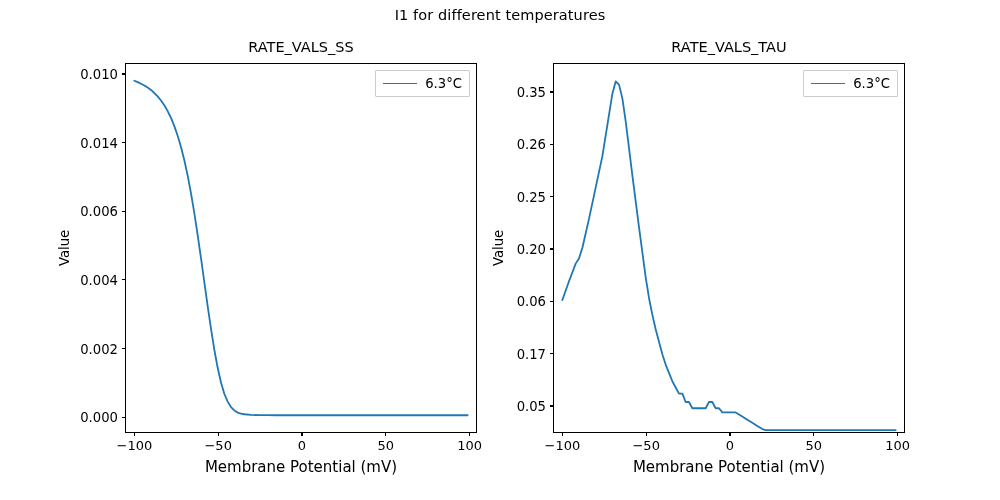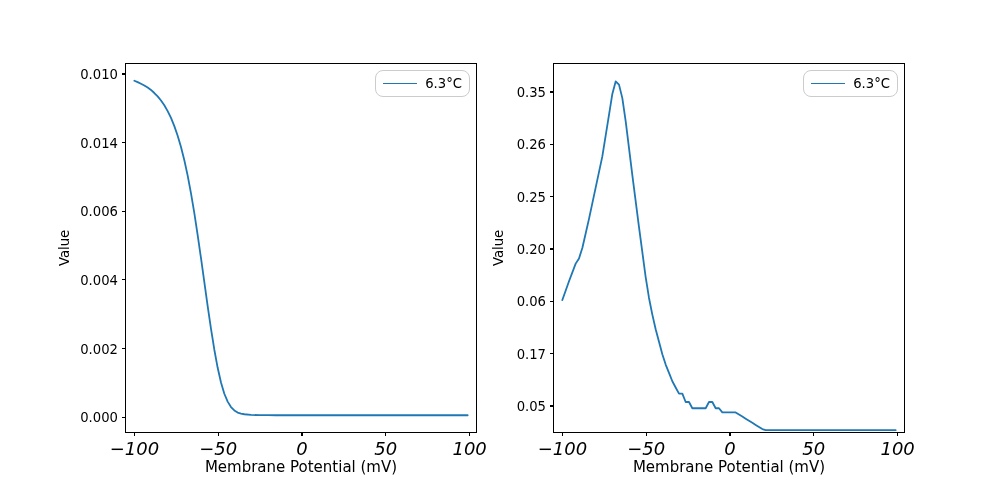--- a/index.html
+++ b/index.html
@@ -64,24 +64,23 @@
     left: -0.6px;
     top: 0;
     width: 1.2px;
     height: 3.6px;
     background: #000000;
   }
   .tick-x .lbl {
     position: absolute;
     top: 6px;
     transform: translateX(-50%);
-    font-size: 18px;
-    white-space: nowrap;
-    color: #000000;
-    font-style: italic;
+    font-size: 13px;
+    white-space: nowrap;
+    color: #000000;
   }
   .tick-y {
     position: absolute;
     left: 0;
     width: 0;
     height: 0;
   }
   .tick-y .mark {
     position: absolute;
     left: -3.6px;
@@ -116,21 +115,21 @@
     font-size: 13.2px;
     color: #000000;
     transform-origin: center center;
     white-space: nowrap;
   }
   .legend {
     position: absolute;
     box-sizing: border-box;
     background: #ffffff;
     border: 0.9px solid #cccccc;
-    border-radius: 8px;
+    border-radius: 1px;
     padding: 5px 7px 5px 7px;
     display: flex;
     align-items: center;
     gap: 8px;
   }
   .legend-line {
     display: block;
     width: 34px;
     height: 0;
     border-top: 1.8px solid #1f77b4;
@@ -139,22 +138,24 @@
     font-size: 13.2px;
     color: #000000;
     white-space: nowrap;
   }
 </style>
 </head>
 <body>
 
 <div id="figure">
 
+  <div id="suptitle">I1 for different temperatures</div>
 
   <div class="axes" id="axes-left" style="left: 125px; top: 63px; width: 352px; height: 370px;">
+    <div class="axes-title">RATE_VALS_SS</div>
     <svg class="plot-svg" id="svg-left" viewBox="0 0 352 370" preserveAspectRatio="none">
         <path d="M8.38 16.82 L11.73 18.19 L15.09 19.91 L18.44 21.62 L21.79 23.68 L25.14 26.09 L28.50 29.17 L31.85 32.61 L35.20 36.73 L38.55 41.53 L41.90 47.37 L45.26 54.23 L48.61 62.47 L51.96 72.08 L55.31 83.40 L58.67 96.79 L62.02 112.24 L65.37 130.08 L68.72 149.99 L72.08 171.96 L75.43 195.30 L78.78 219.32 L82.13 243.35 L85.49 266.35 L88.84 287.28 L92.19 305.47 L95.54 320.23 L98.90 331.56 L102.25 339.45 L105.60 344.94 L108.95 348.38 L112.30 350.44 L115.66 351.47 L119.01 352.15 L125.71 352.84 L134.10 353.04 L142.48 353.11 L150.86 353.15 L159.24 353.16 L167.62 353.17 L176.00 353.18 L192.76 353.18 L209.52 353.18 L226.29 353.18 L243.05 353.18 L259.81 353.18 L276.57 353.18 L293.33 353.18 L310.10 353.18 L326.86 353.18 L343.62 353.18" fill="none" stroke="#1f77b4" stroke-width="1.8" stroke-linejoin="round" stroke-linecap="round" vector-effect="non-scaling-stroke"></path>
       </svg>
     <div class="ylabel" id="ylabel-left" style="transform: translate(-50%, -50%) rotate(-90deg); left: -62px;">Value</div>
     <div class="xlabel">Membrane Potential (mV)</div>
     <div class="legend" id="legend-left" style="right: 6px; top: 6px;">
       <span class="legend-line"></span>
       <span class="legend-label">6.3°C</span>
     </div>
   <div class="tick-x" style="left: 8.38095px;">
@@ -197,20 +198,21 @@
         <div class="mark"></div>
         <div class="lbl">0.014</div>
       </div>
       <div class="tick-y" style="top: 9.95362px;">
         <div class="mark"></div>
         <div class="lbl">0.010</div>
       </div>
     </div>
 
   <div class="axes" id="axes-right" style="left: 553px; top: 63px; width: 352px; height: 370px;">
+    <div class="axes-title">RATE_VALS_TAU</div>
     <svg class="plot-svg" id="svg-right" viewBox="0 0 352 370" preserveAspectRatio="none">
         <path d="M8.38 237.32 L15.09 218.48 L21.79 200.70 L25.14 195.46 L28.50 185.00 L31.85 170.35 L35.20 155.70 L41.90 124.31 L48.61 92.92 L55.31 51.06 L58.67 30.14 L62.02 17.58 L65.37 20.72 L68.72 34.32 L72.08 57.34 L75.43 84.55 L78.78 111.75 L82.13 137.91 L85.49 164.07 L88.84 189.19 L92.19 214.30 L95.54 235.23 L98.90 251.97 L102.25 266.62 L105.60 279.17 L108.95 291.73 L112.30 302.19 L115.66 310.57 L119.01 318.94 L122.36 325.21 L125.71 331.49 L129.07 331.49 L132.42 339.86 L135.77 339.86 L139.12 346.14 L142.48 346.14 L145.83 346.14 L149.18 346.14 L152.53 346.14 L155.89 339.86 L159.24 339.86 L162.59 346.14 L165.94 346.14 L169.30 350.33 L172.65 350.33 L176.00 350.33 L179.35 350.33 L182.70 350.33 L186.06 352.42 L189.41 354.51 L192.76 356.61 L196.11 358.70 L199.47 360.79 L202.82 362.88 L206.17 364.98 L209.52 367.07 L212.88 368.12 L226.29 368.12 L243.05 368.12 L259.81 368.12 L276.57 368.12 L293.33 368.12 L310.10 368.12 L326.86 368.12 L343.62 368.12" fill="none" stroke="#1f77b4" stroke-width="1.8" stroke-linejoin="round" stroke-linecap="round" vector-effect="non-scaling-stroke"></path>
       </svg>
     <div class="ylabel" id="ylabel-right" style="transform: translate(-50%, -50%) rotate(-90deg); left: -56px;">Value</div>
     <div class="xlabel">Membrane Potential (mV)</div>
     <div class="legend" id="legend-right" style="right: 6px; top: 6px;">
       <span class="legend-line"></span>
       <span class="legend-label">6.3°C</span>
     </div>
   <div class="tick-x" style="left: 8.38095px;">

